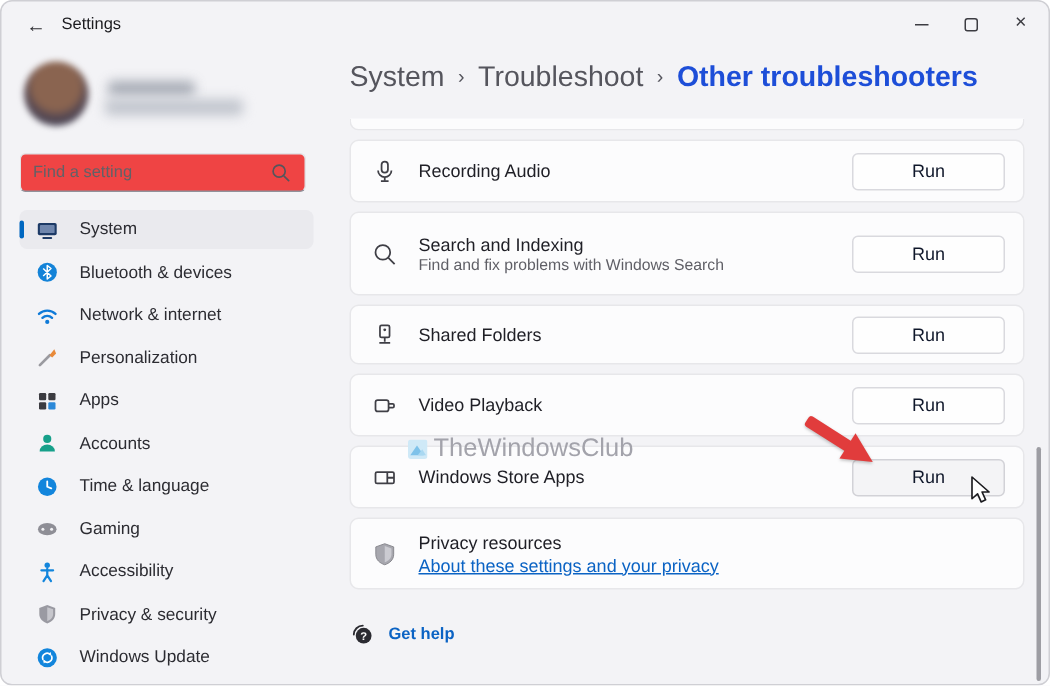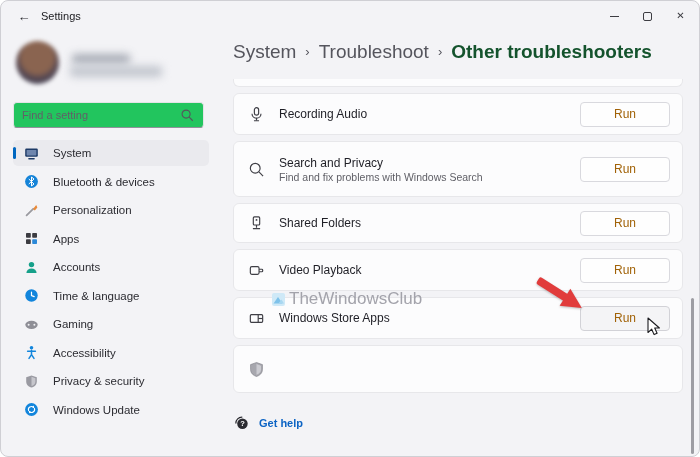--- a/index.html
+++ b/index.html
@@ -19,52 +19,52 @@
   .max-glyph { width:9px; height:9px; border:1px solid #3c3c42; border-radius:2px; }
   .close-glyph { font-size:10px; line-height:10px; }
 
   
   .sidebar { position:absolute; left:0; top:32px; width:220px; bottom:0; }
   .avatar { position:absolute; left:15px; top:8px; width:43px; height:43px; border-radius:50%;
     background:radial-gradient(circle at 50% 38%, #8a6450 0 45%, #5a4a52 60%, #31415e 100%);
     filter:blur(2px); }
   .name-blob1 { position:absolute; left:71px; top:21px; width:58px; height:10px; background:#8f95a1; opacity:.75; border-radius:3px; filter:blur(4px); }
   .name-blob2 { position:absolute; left:69px; top:33px; width:92px; height:11px; background:#c2c6ce; border-radius:3px; filter:blur(4px); }
-  .searchbox { position:absolute; left:12px; top:69px; width:191px; height:26px; background:#22c55e;
+  .searchbox { position:absolute; left:12px; top:69px; width:191px; height:26px; background:#ef4444;
     border:1px solid #e3e3e6; border-bottom:1px solid #91919a; border-radius:4px;
     display:flex; align-items:center; padding:0 8px; }
   .searchbox input { flex:1; border:none; outline:none; font-size:11px; color:#3a3a40; background:transparent;
     font-family:"Liberation Sans","DejaVu Sans",sans-serif; }
   .searchbox input::placeholder { color:#616167; }
   .nav { position:absolute; left:12px; top:107px; width:196px; display:flex; flex-direction:column; gap:2.5px; }
   .nav-item { position:relative; height:26px; border-radius:5px; display:flex; align-items:center;
     padding-left:11px; gap:14px; cursor:default; }
   .nav-item .lbl { font-size:11.5px; color:#2c2c32; }
   .nav-item.selected { background:#eaeaee; }
   .nav-item.selected::before { content:""; position:absolute; left:0; top:7px; width:3px; height:12px;
     border-radius:2px; background:var(--accent,#0067c0); }
   .nav-icon { width:15px; height:15px; flex:0 0 15px; }
 
   
   .main { position:absolute; left:232px; top:32px; width:450px; bottom:0; }
   .breadcrumb { position:absolute; left:0; top:8px; display:flex; align-items:baseline; gap:9px; white-space:nowrap; }
   .crumb { font-size:19px; color:#55555d; }
-  .crumb.current { color:#14532d; font-weight:700; }
+  .crumb.current { color:#1d4ed8; font-weight:700; }
   .crumb-sep { font-size:13px; color:#55555d; position:relative; top:-2px; }
 
   .cards { position:absolute; left:0; top:46px; width:450px; }
   .card { background:#fcfcfd; border:1px solid #e7e7ea; border-radius:6px; margin-bottom:6px;
     display:flex; align-items:center; padding-left:14px; }
   .card.sliver { height:8px; border-top:none; border-radius:0 0 6px 6px; }
   .row-icon { width:17px; height:17px; flex:0 0 17px; }
   .row-text { margin-left:14px; display:flex; flex-direction:column; gap:1px; }
   .row-title { font-size:12px; color:#1f1f26; }
   .row-sub { font-size:10.5px; color:#5f5f66; }
-  .run-btn { margin-left:auto; margin-right:12px; width:90px; height:25px; background:#fefefe;
-    border:1px solid #d9d9de; border-radius:4px; font-size:12px; color:#a16207;
+  .run-btn { margin-left:auto; margin-right:12px; width:102px; height:25px; background:#fefefe;
+    border:1px solid #d9d9de; border-radius:4px; font-size:12px; color:#0f172a;
     font-family:"Liberation Sans","DejaVu Sans",sans-serif; }
   .run-btn.hovered { background:#f4f4f6; border-color:#d2d2d7; }
   .link { font-size:12px; color:var(--link,#0b63c4); }
   .gethelp { position:absolute; left:1px; top:382px; display:flex; align-items:center; gap:10px; }
   .gethelp .lbl { font-size:11px; font-weight:700; color:var(--link,#0b63c4); }
 
   .watermark { position:absolute; left:39px; top:256px; display:flex; align-items:center; gap:4px; z-index:5; }
   .watermark .wm-text { font-size:17px; color:#a3a3ab; }
 
   .pointer-arrow { position:absolute; left:289px; top:232px; z-index:6; filter:drop-shadow(0 1px 1px rgba(0,0,0,.25)); }
@@ -119,20 +119,28 @@
       </div>
       <div class="nav-item">
         <svg class="nav-icon" viewBox="0 0 15 15">
           <circle cx="7.5" cy="7.5" r="6.4" fill="#1483d8"></circle>
           <path d="M4.8,5 L10,10 L7.5,12 L7.5,3 L10,5 L4.8,10" fill="none" stroke="#fff" stroke-width="1" stroke-linejoin="round"></path>
         </svg>
         <span class="lbl">Bluetooth &amp; devices</span>
       </div>
       <div class="nav-item">
         <svg class="nav-icon" viewBox="0 0 15 15">
+          <circle cx="7.5" cy="11.6" r="1.4" fill="#0f7ad8"></circle>
+          <path d="M4.3,8.9 a4.6,4.6 0 0 1 6.4,0" fill="none" stroke="#0f7ad8" stroke-width="1.6" stroke-linecap="round"></path>
+          <path d="M2,6.3 a8,8 0 0 1 11,0" fill="none" stroke="#0f7ad8" stroke-width="1.6" stroke-linecap="round"></path>
+        </svg>
+        <span class="lbl">Network &amp; internet</span>
+      </div>
+      <div class="nav-item">
+        <svg class="nav-icon" viewBox="0 0 15 15">
           <line x1="2.6" y1="12.4" x2="9.2" y2="5.8" stroke="#9a9aa0" stroke-width="1.8" stroke-linecap="round"></line>
           <path d="M9,5.9 L12.2,1.9 L13.4,4.6 L10.8,7.4 Z" fill="#e88a3a"></path>
         </svg>
         <span class="lbl">Personalization</span>
       </div>
       <div class="nav-item">
         <svg class="nav-icon" viewBox="0 0 15 15">
           <rect x="2" y="2" width="4.8" height="4.8" rx="0.8" fill="#3b3b41"></rect>
           <rect x="8.2" y="2" width="4.8" height="4.8" rx="0.8" fill="#3b3b41"></rect>
           <rect x="2" y="8.2" width="4.8" height="4.8" rx="0.8" fill="#3b3b41"></rect>
@@ -214,21 +222,21 @@
         </div>
         <button class="run-btn">Run</button>
       </div>
 
       <div class="card" style="height:56px;">
         <svg class="row-icon" viewBox="0 0 16 16">
           <circle cx="6.8" cy="6.8" r="4.6" fill="none" stroke="#3f3f46" stroke-width="1.1"></circle>
           <line x1="10.3" y1="10.3" x2="14.2" y2="14.2" stroke="#3f3f46" stroke-width="1.1"></line>
         </svg>
         <div class="row-text">
-          <span class="row-title">Search and Privacy</span>
+          <span class="row-title">Search and Indexing</span>
           <span class="row-sub">Find and fix problems with Windows Search</span>
         </div>
         <button class="run-btn">Run</button>
       </div>
 
       <div class="card" style="height:40px;">
         <svg class="row-icon" viewBox="0 0 16 16">
           <rect x="5" y="1.8" width="6" height="7.6" rx="1" fill="none" stroke="#3f3f46" stroke-width="1.1"></rect>
           <circle cx="8" cy="4.6" r="0.9" fill="#3f3f46"></circle>
           <line x1="8" y1="9.4" x2="8" y2="12" stroke="#3f3f46" stroke-width="1.1"></line>
@@ -261,20 +269,24 @@
           <span class="row-title">Windows Store Apps</span>
         </div>
         <button class="run-btn hovered">Run</button>
       </div>
 
       <div class="card" style="height:48px;">
         <svg class="row-icon" viewBox="0 0 16 16">
           <path d="M8,1.4 L13.6,3.4 V8 c0,3.6 -2.6,5.6 -5.6,6.6 C5,13.6 2.4,11.6 2.4,8 V3.4 Z" fill="#a7a7ae" stroke="#85858c" stroke-width="0.6"></path>
           <path d="M8,2.9 L12.2,4.4 V8 c0,2.6 -1.9,4.2 -4.2,5 Z" fill="#cbcbd1"></path>
         </svg>
+        <div class="row-text">
+          <span class="row-title">Privacy resources</span>
+          <a class="link" href="#">About these settings and your privacy</a>
+        </div>
       </div>
     </div>
 
     <div class="gethelp">
       <svg width="15" height="15" viewBox="0 0 16 16">
         <path d="M2,8.6 A6.4,6.4 0 0 1 8.4,2.2" fill="none" stroke="#2b2b31" stroke-width="1.3" stroke-linecap="round"></path>
         <circle cx="9" cy="9.4" r="5.6" fill="#2b2b31"></circle>
         <text x="9" y="12.2" text-anchor="middle" font-size="8" font-family="Liberation Sans, sans-serif" fill="#ffffff" font-weight="bold">?</text>
       </svg>
       <span class="lbl">Get help</span>

